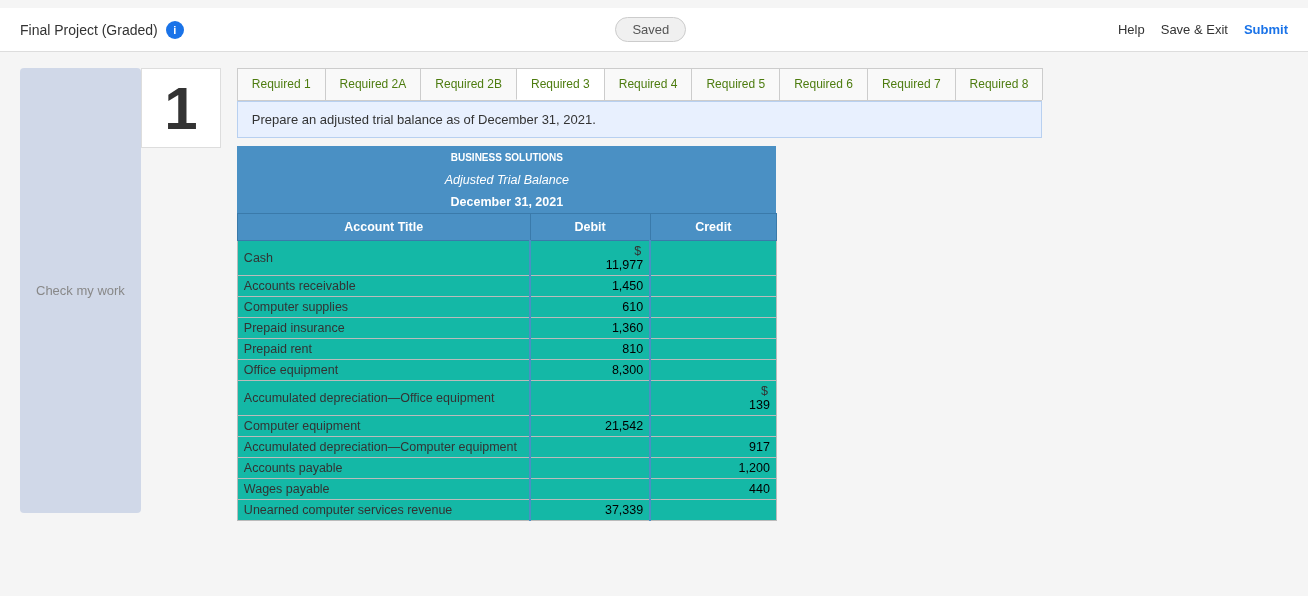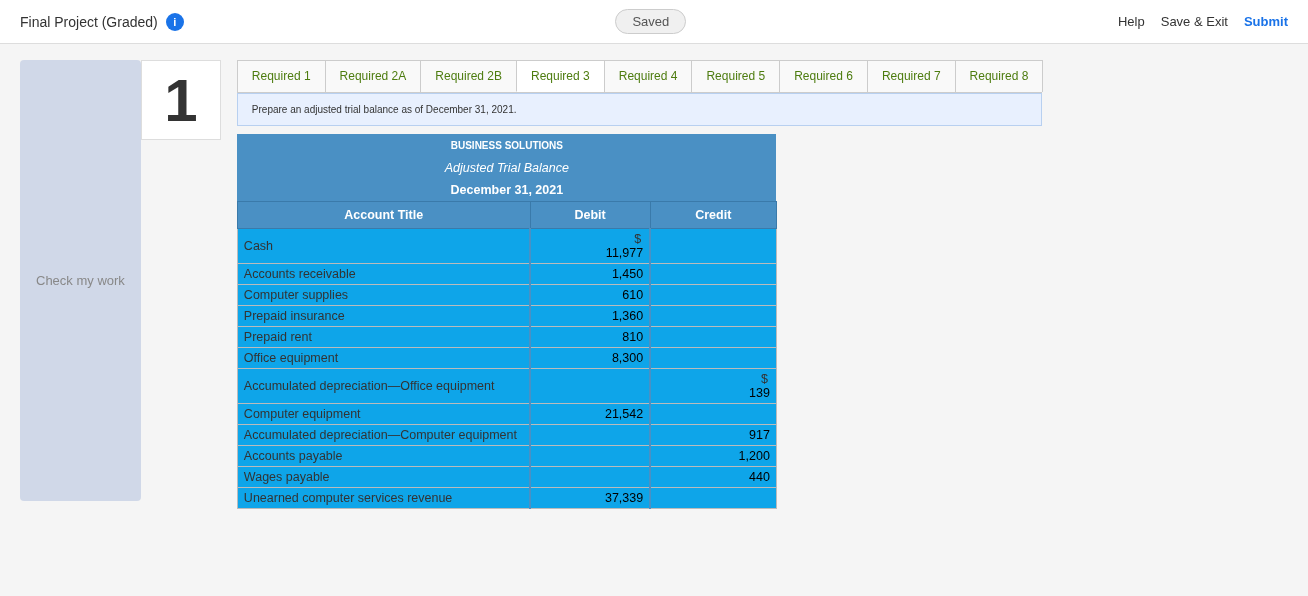--- a/index.html
+++ b/index.html
@@ -2,21 +2,21 @@
 <html><head>
   <meta charset="utf-8">
   <style>
     * { box-sizing: border-box; margin: 0; padding: 0; }
     body { font-family: Arial, sans-serif; font-size: 13px; background: #f5f5f5; color: #333; }
 
     
     .top-bar {
       display: flex; align-items: center; justify-content: space-between;
       background: #fff; border-bottom: 1px solid #ddd;
-      padding: 0 20px; height: 44px;
+      padding: 0 20px; height: 44px; margin-top: 8px;
     }
     .top-bar-left { display: flex; align-items: center; gap: 8px; }
     .top-bar-title { font-size: 14px; font-weight: 500; color: #333; }
     .info-icon {
       width: 18px; height: 18px; border-radius: 50%; background: #1a73e8;
       color: #fff; font-size: 11px; font-weight: bold;
       display: inline-flex; align-items: center; justify-content: center;
     }
     .top-bar-center .saved-btn {
       border: 1px solid #ccc; border-radius: 20px; padding: 4px 16px;
@@ -57,21 +57,21 @@
       color: #4d7c0f; margin-right: -1px; white-space: nowrap;
     }
     .tab.active {
       background: #fff; border-bottom: 1px solid #fff;
       font-weight: 500;
     }
 
     
     .instruction-bar {
       background: #e8f0fe; border: 1px solid #b8d0f0;
-      padding: 10px 14px; font-size: 10px; color: #333;
+      padding: 10px 14px; font-size: 13px; color: #333;
       margin-top: 0;
     }
 
     
     .table-container {
       margin-top: 8px;
       max-height: 400px;
       overflow-y: auto;
     }
 
@@ -90,21 +90,21 @@
 
     .col-header-row { background: #4a90c4; color: #fff; }
     .col-header-row td {
       padding: 6px 16px; font-weight: bold; text-align: center;
       border: 1px solid #3a7aaa;
     }
     .col-header-row td:first-child { text-align: center; }
 
     
     .data-row td {
-      padding: 3px 6px; border: 1px solid #bbb; background: #0ea5e9;
+      padding: 3px 6px; border: 1px solid #bbb; background: #14b8a6;
     }
     .data-row td.account-name { width: 290px; }
     .data-row td.debit-cell {
       width: 119px; text-align: right;
       border-left: 2px solid #4a90c4;
     }
     .data-row td.credit-cell {
       width: 125px; text-align: right;
       border-left: 2px solid #4a90c4;
     }

